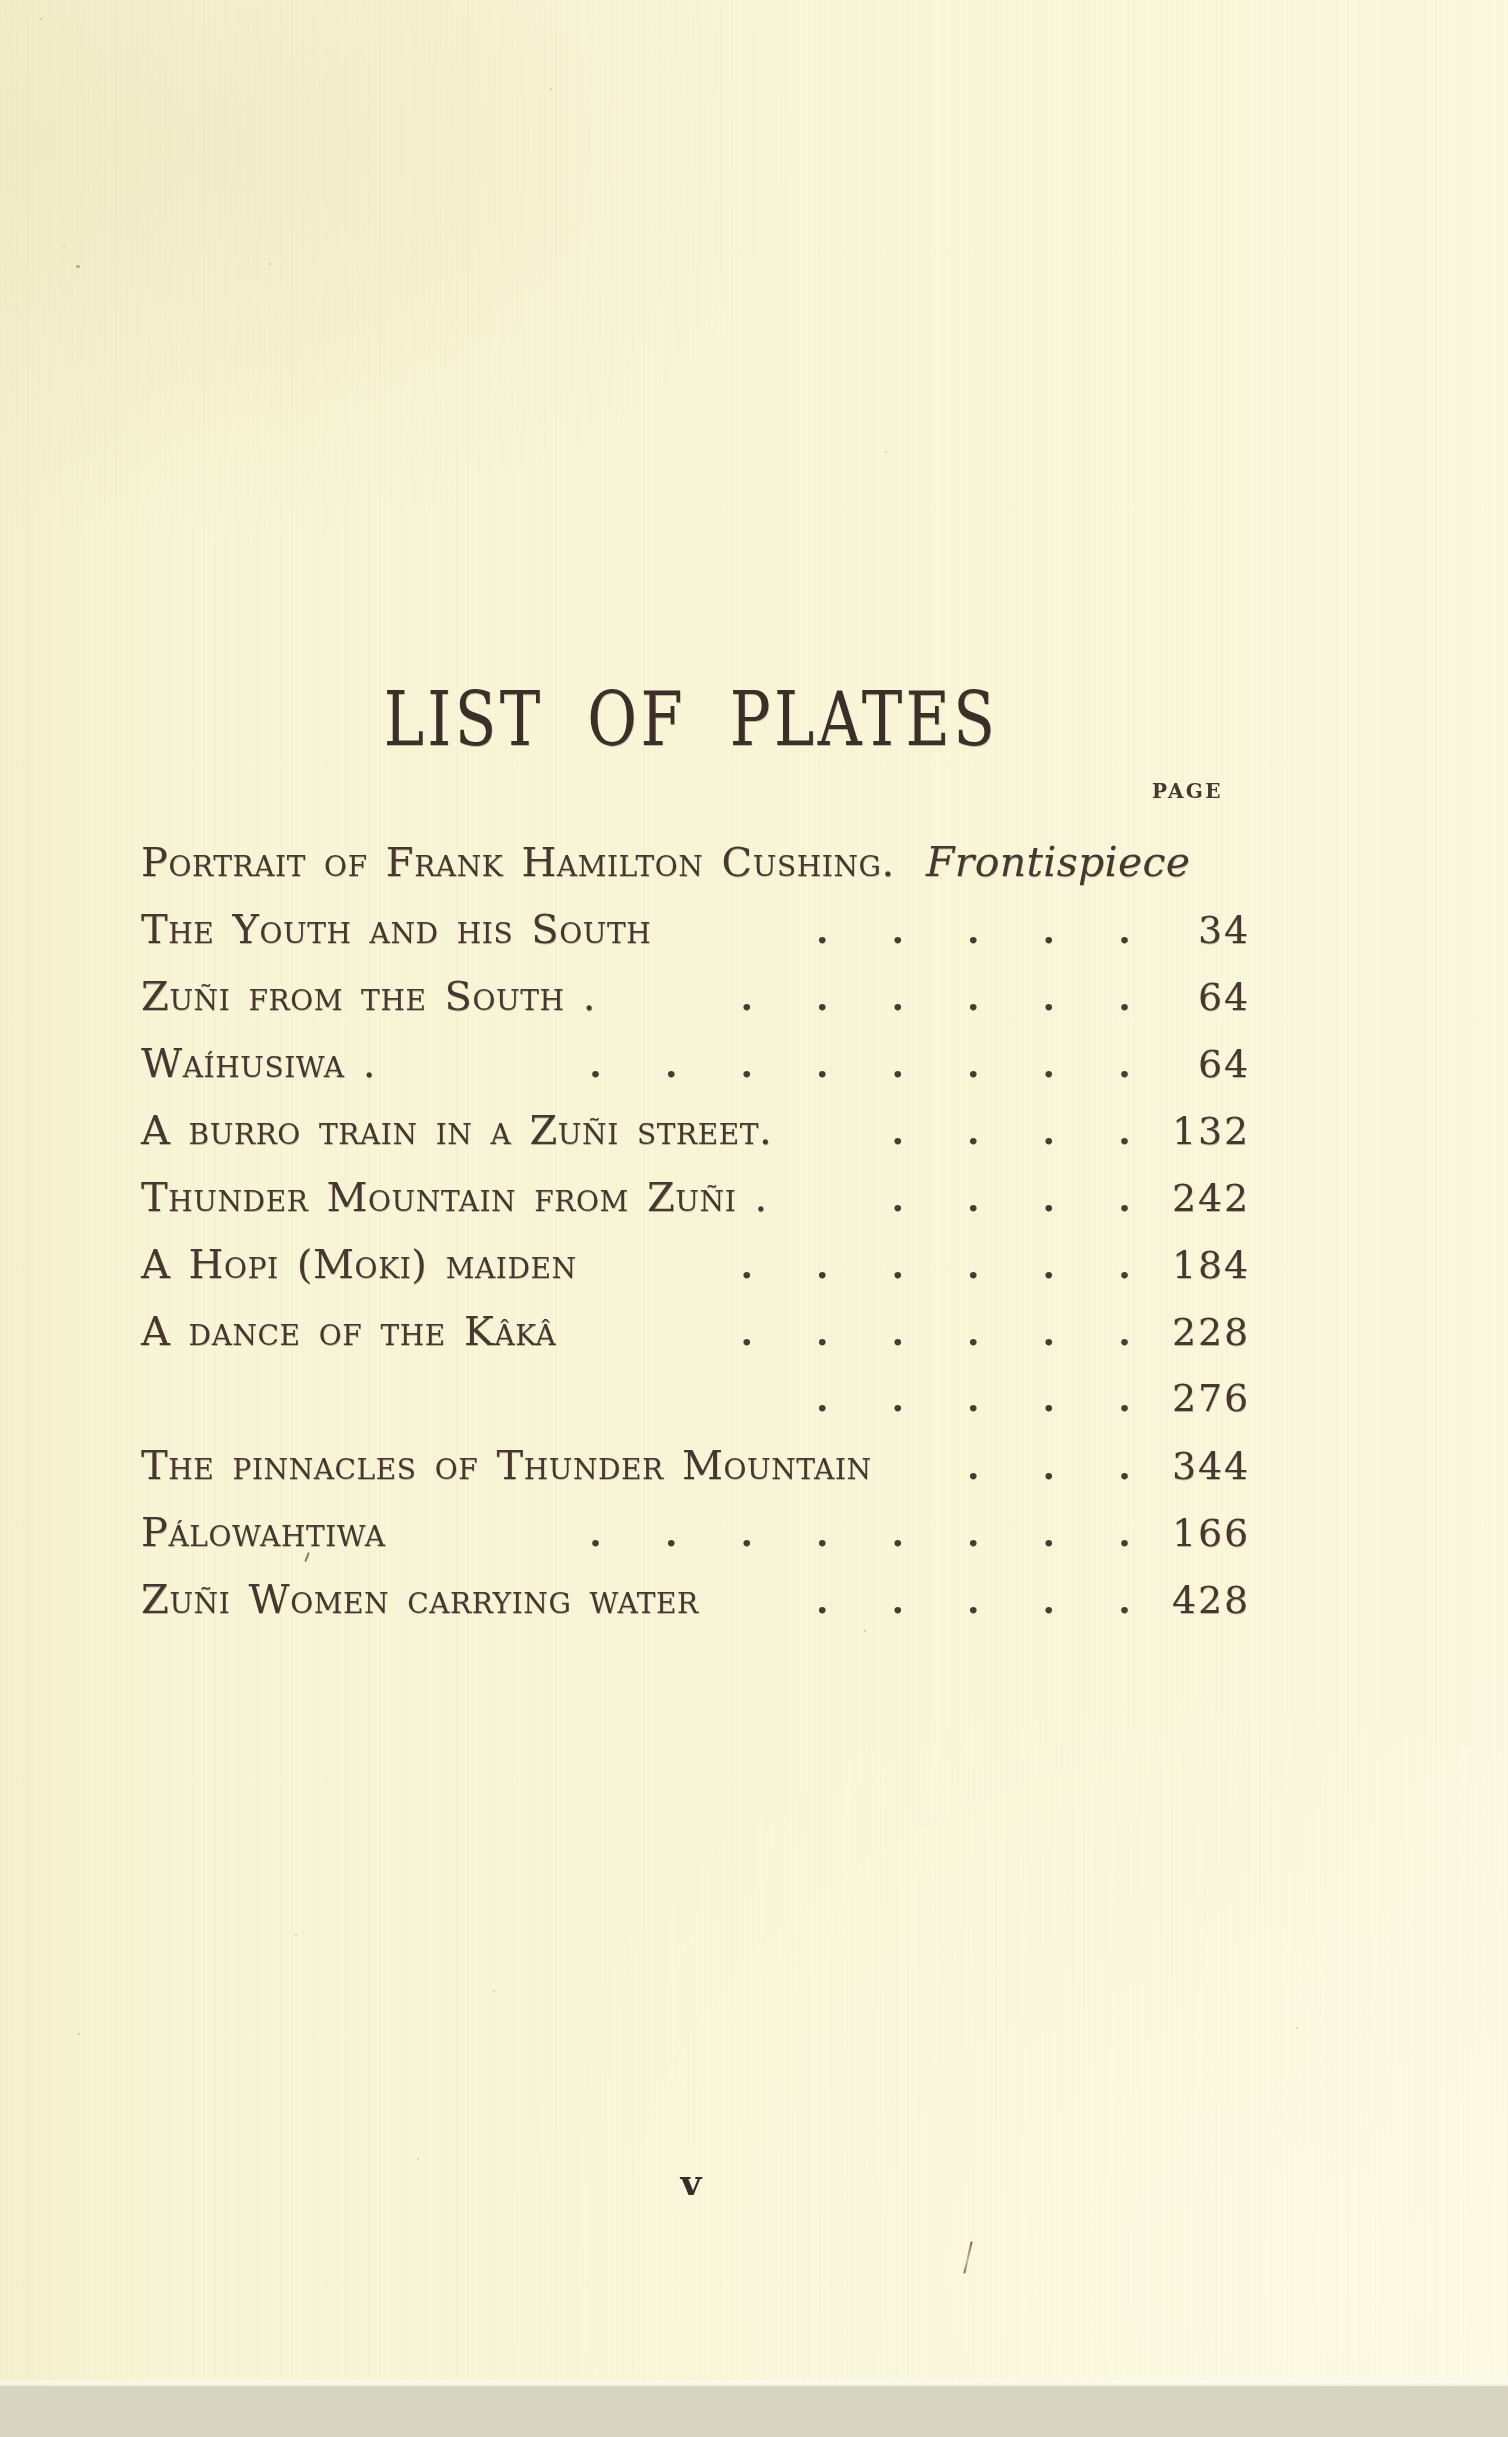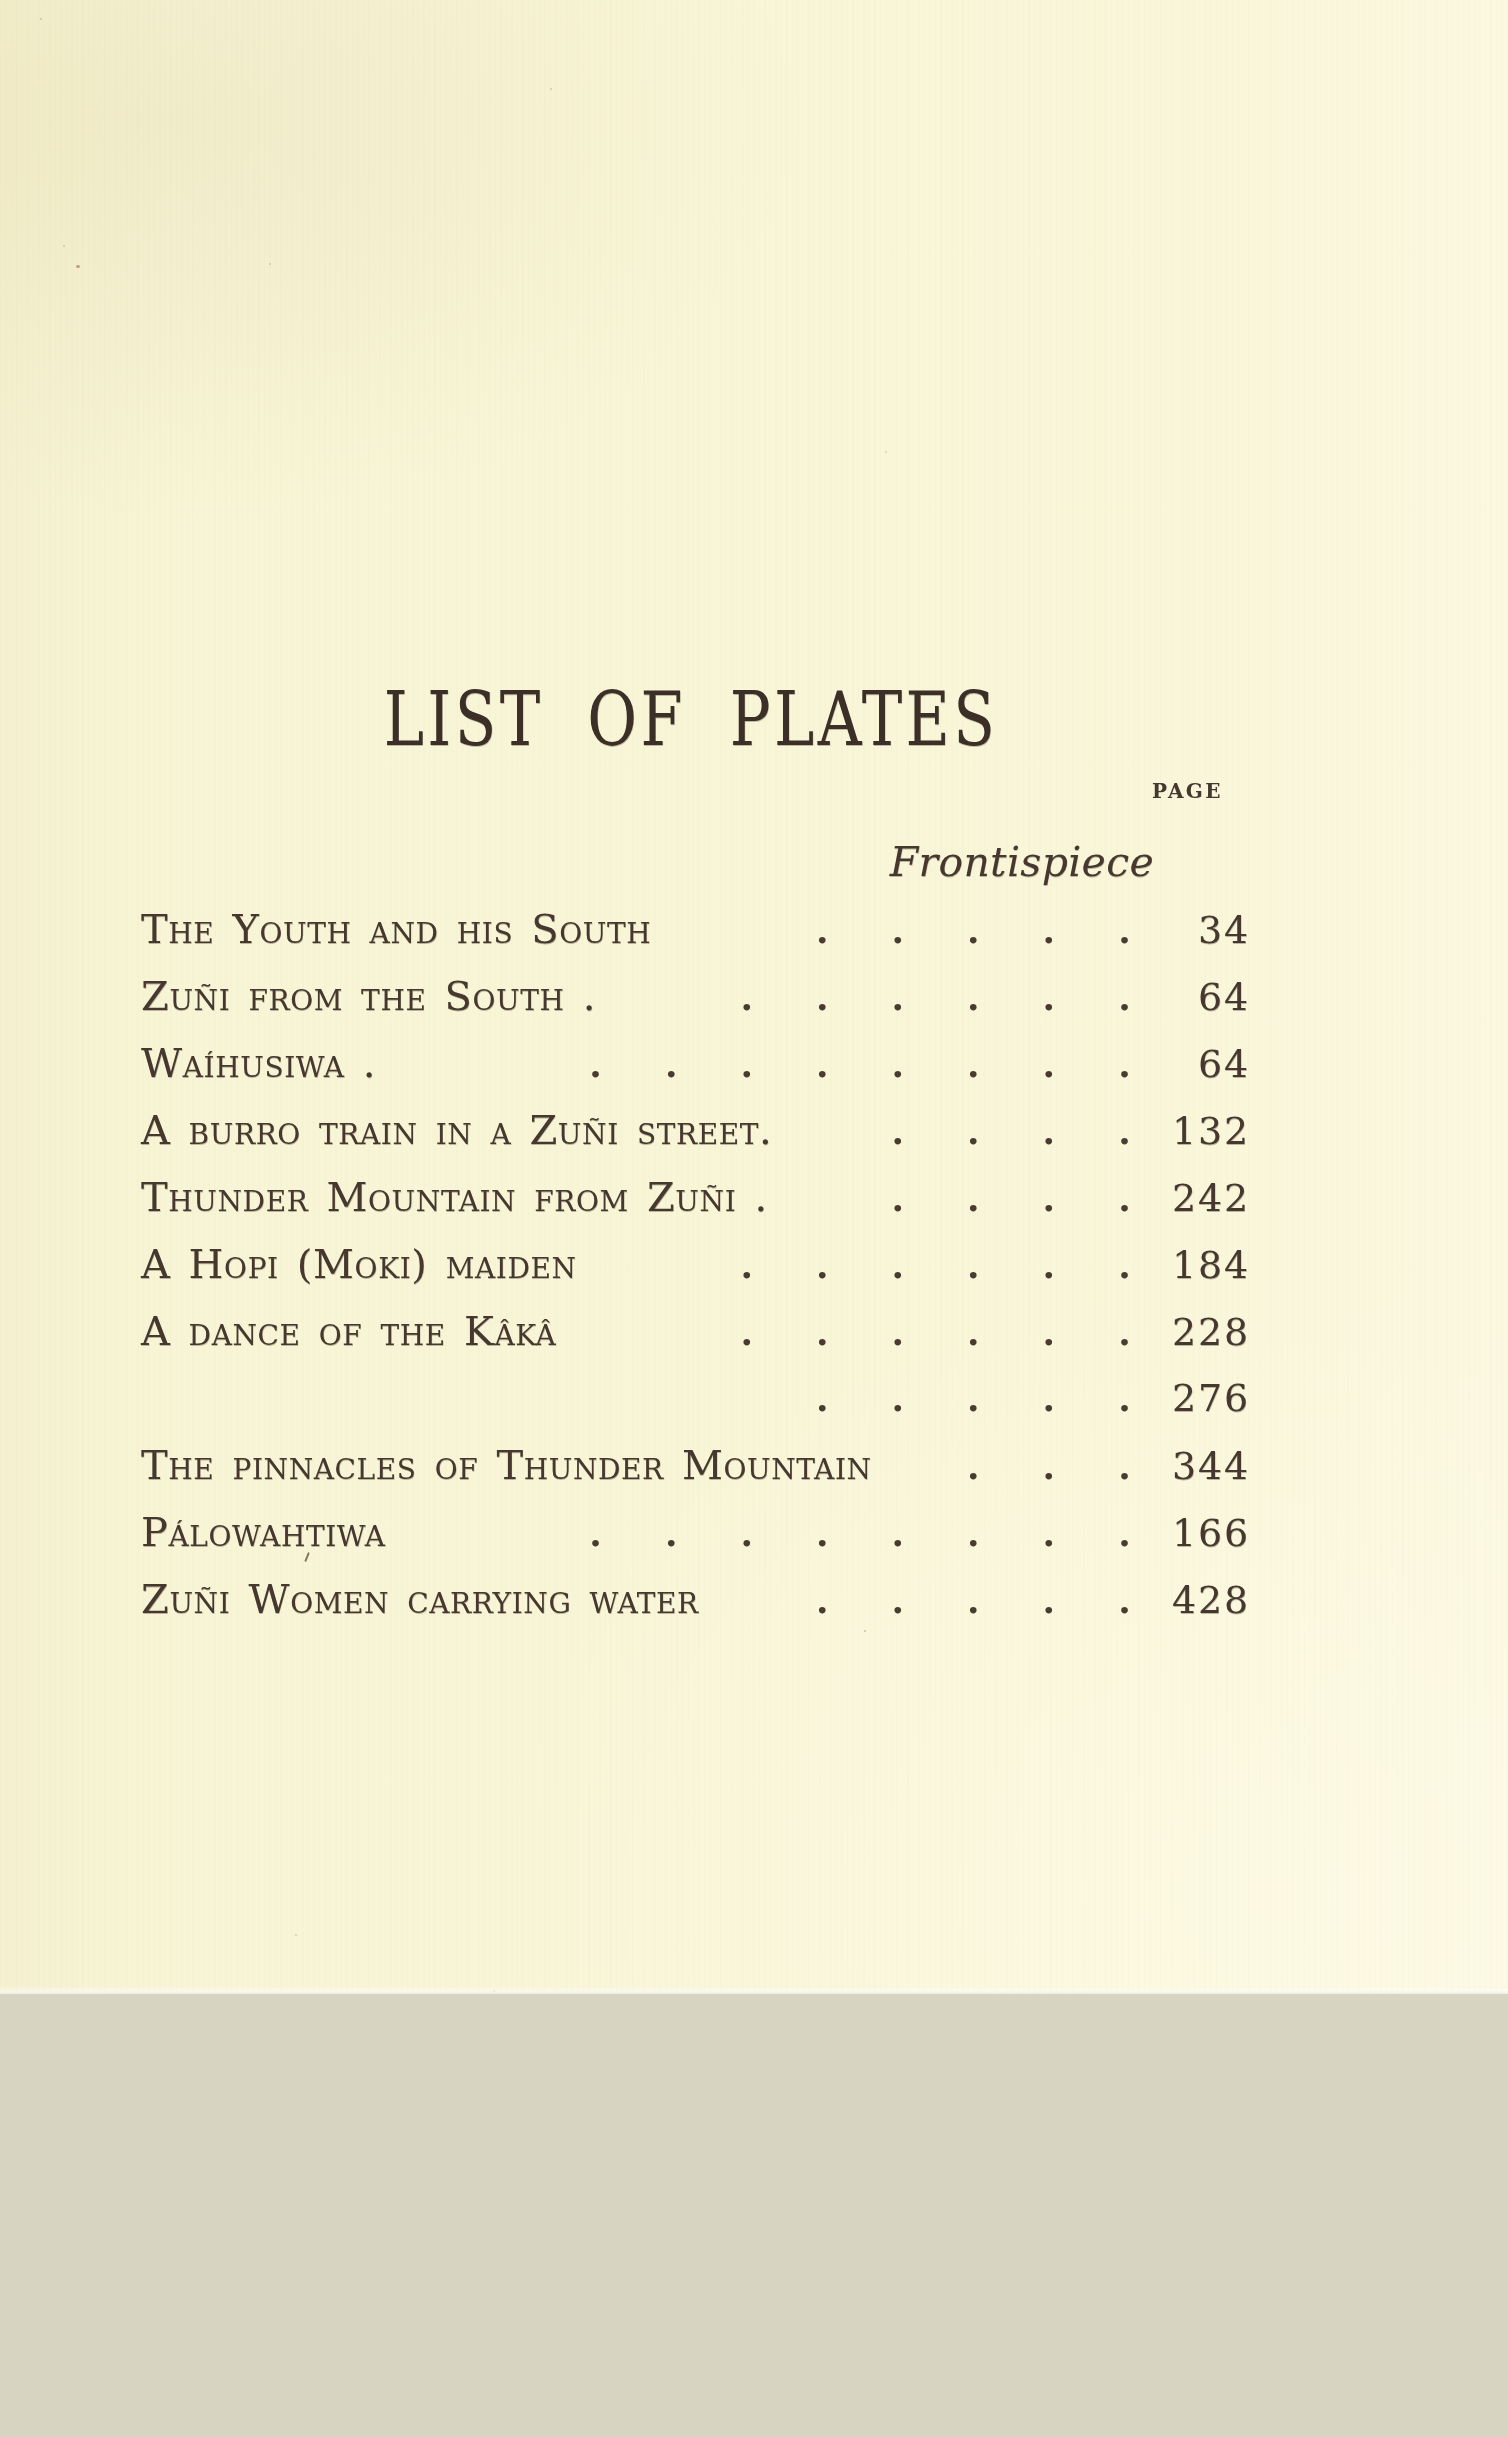--- a/index.html
+++ b/index.html
@@ -3,21 +3,21 @@
 <meta charset="utf-8">
 <style>
   html, body {
     margin: 0;
     padding: 0;
     background: #d8d4c2;
   }
   .page {
     position: relative;
     width: 1508px;
-    height: 1994px;
+    height: 2386px;
     overflow: hidden;
     font-family: "DejaVu Serif", "Liberation Serif", serif;
     color: #46382e;
     background:
       radial-gradient(ellipse 1030px 667px at 12% 6%, rgba(214,200,150,0.22), rgba(214,200,150,0) 60%),
       radial-gradient(ellipse 1212px 970px at 85% 95%, rgba(255,253,235,0.5), rgba(255,253,235,0) 65%),
       linear-gradient(90deg, #f5f1cf 0%, #f8f5d6 12%, #f9f6d9 78%, #fbf8e0 100%);
   }
   
   .page::before {
@@ -157,20 +157,21 @@
 <body>
 
 <div class="page">
 
   <h1 class="title">LIST OF PLATES</h1>
 
   <div class="col-header">PAGE</div>
 
   <div class="plates">
   <div class="plate-row frontispiece">
+    <span class="plate-title">Portrait of Frank Hamilton Cushing.</span>
     <span class="leader"></span>
     <span class="plate-page">Frontispiece</span>
   </div>
 
   <div class="plate-row">
     <span class="plate-title">The Youth and his South</span>
     <span class="leader">
           <span class="dot">.</span>
           <span class="dot">.</span>
           <span class="dot">.</span>

